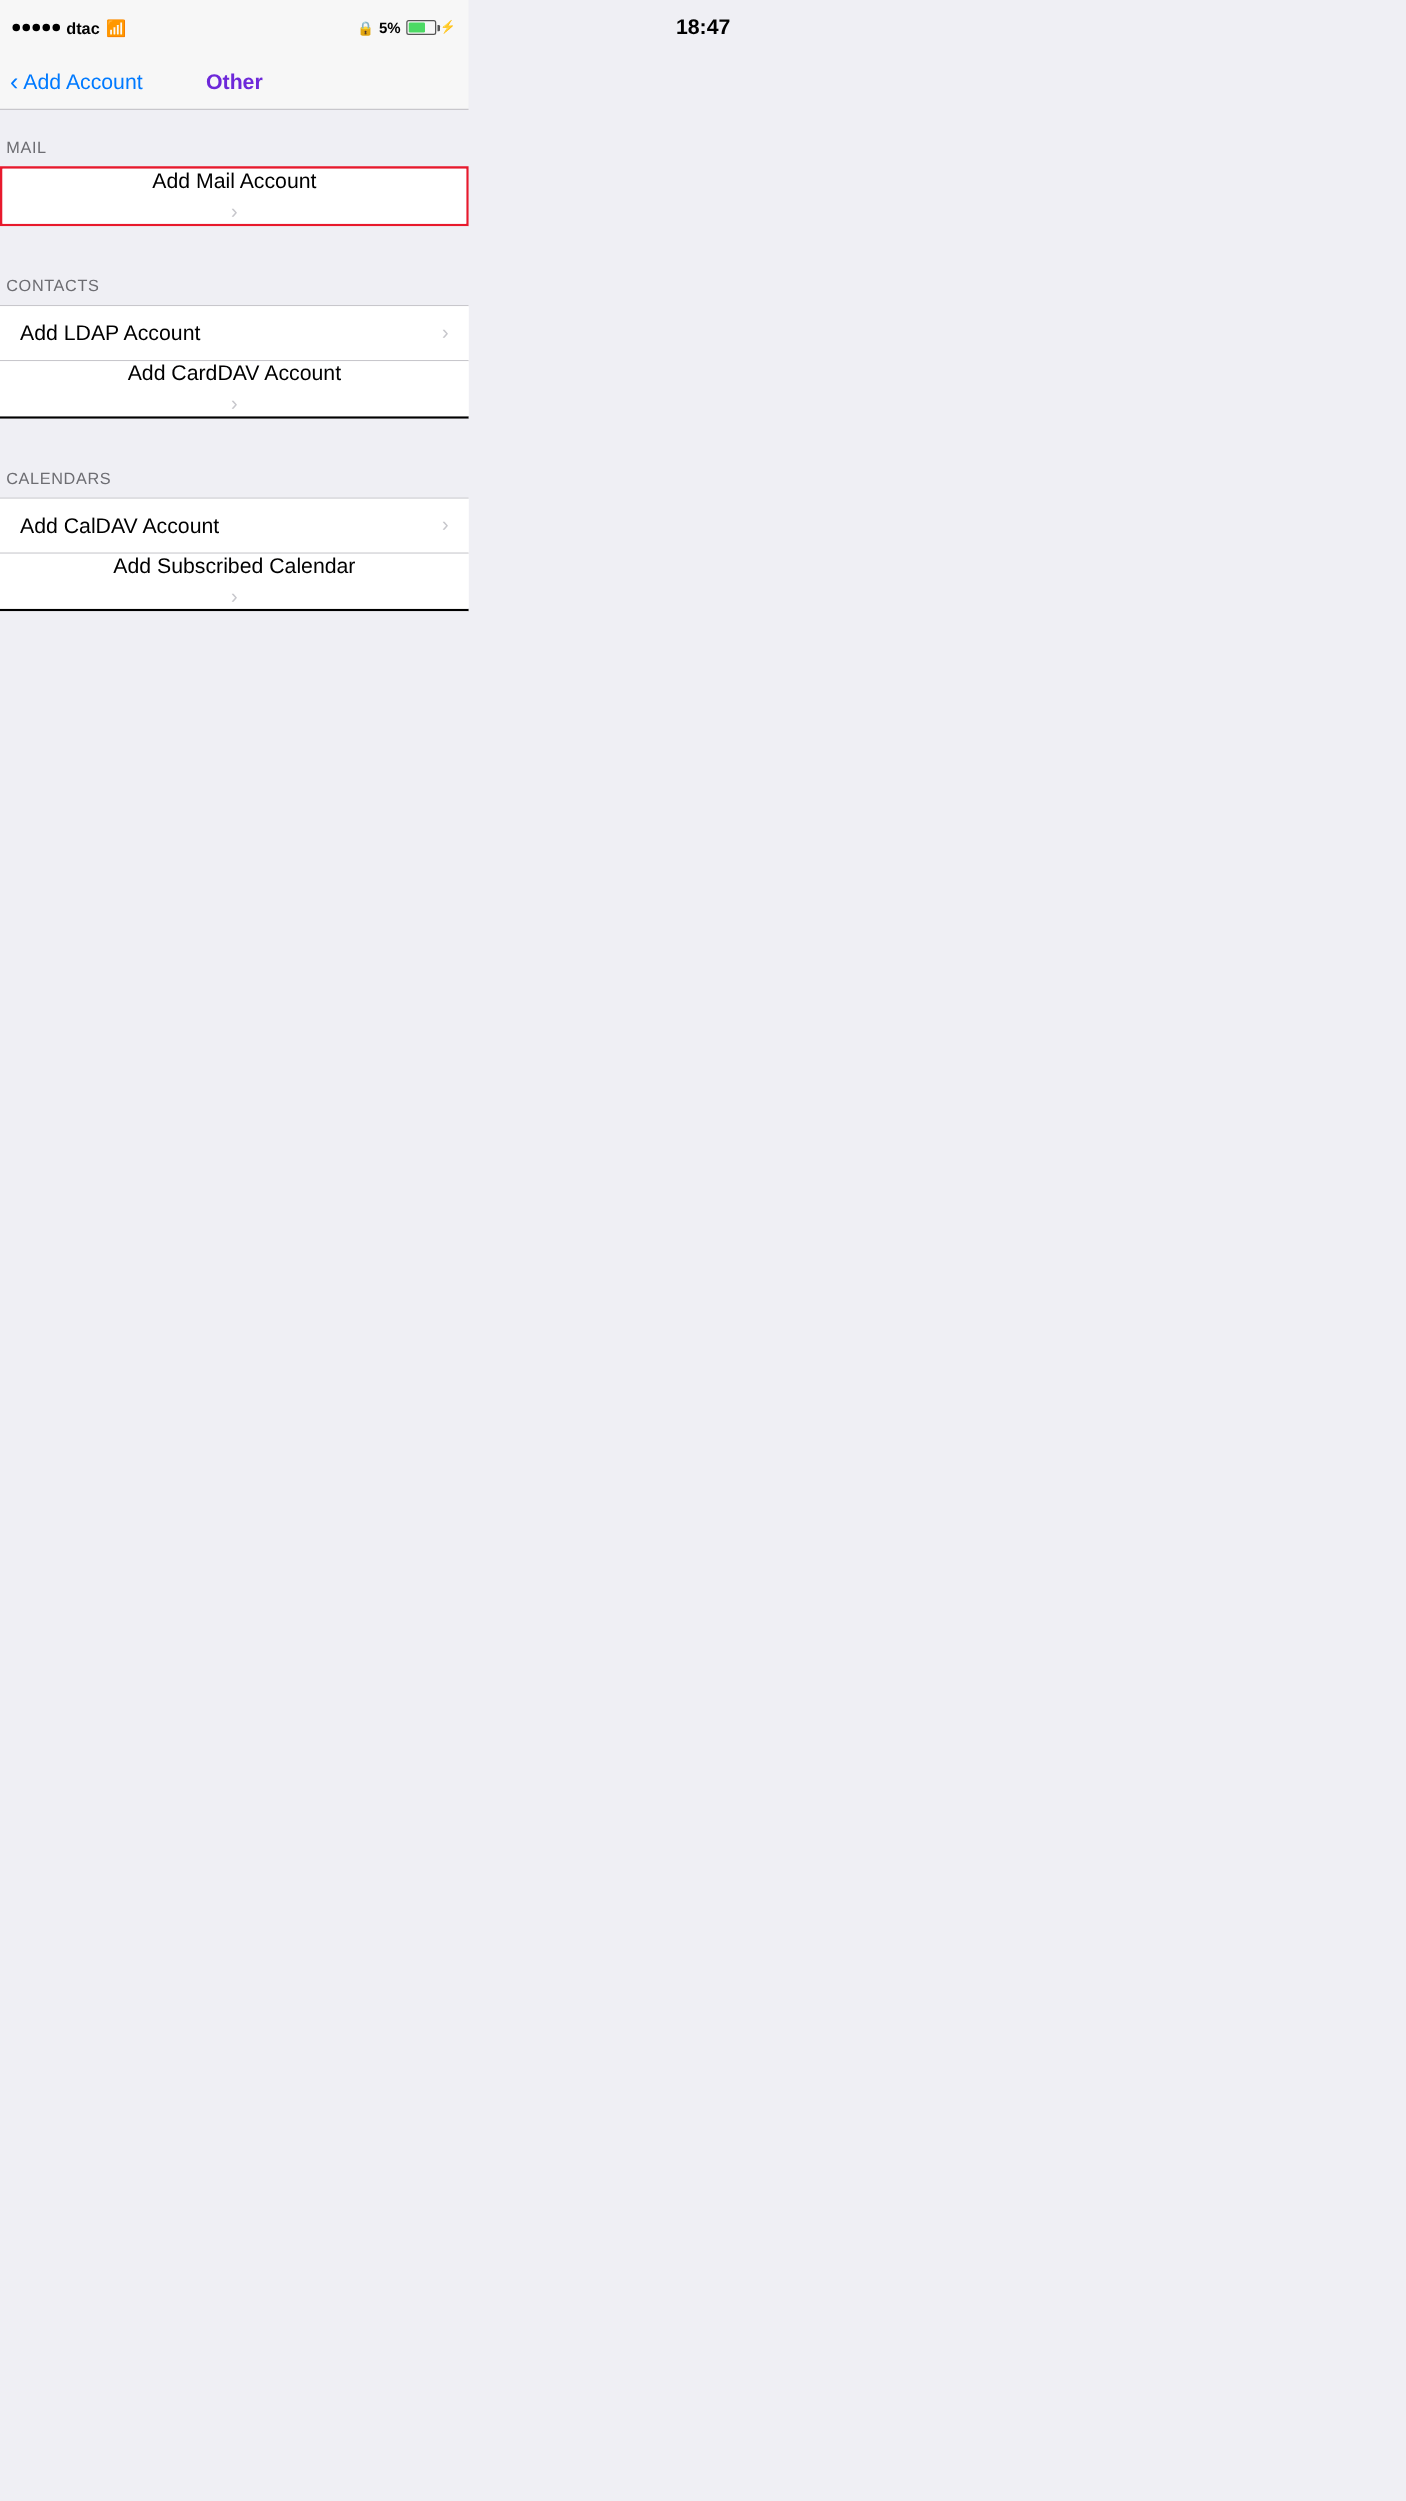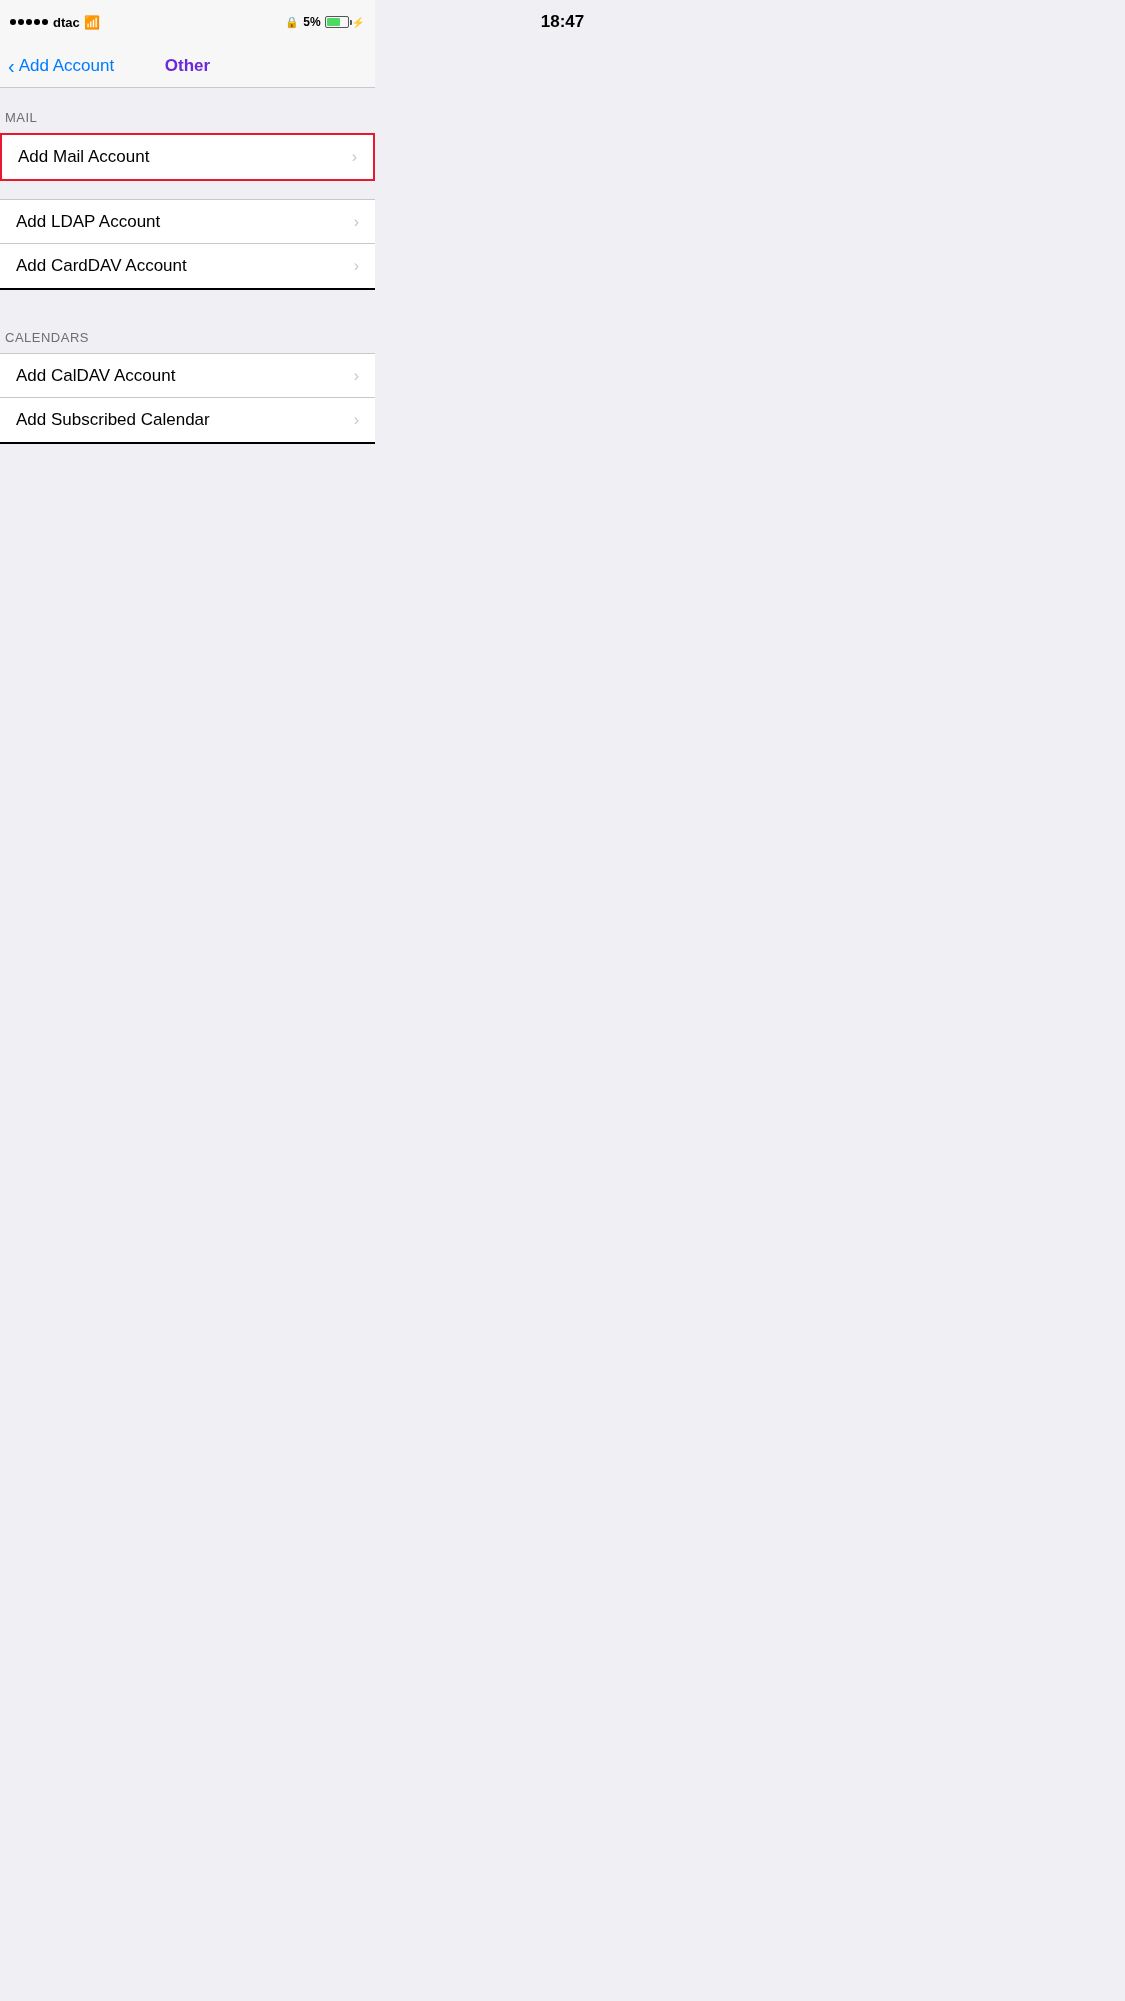--- a/index.html
+++ b/index.html
@@ -191,20 +191,21 @@
       justify-content: space-between;
       padding: 0 16px;
       height: 44px;
       background-color: #fff;
       border-bottom: 1px solid #c8c7cc;
       cursor: pointer;
     }
 
     .list-item:last-child {
       border-bottom: none;
+      flex-direction: column;
     }
 
     .list-item-label {
       font-size: 17px;
       color: #000;
     }
 
     .list-item-chevron {
       color: #c7c7cc;
       font-size: 16px;
@@ -267,20 +268,23 @@
       <div class="list-item" style="border-bottom: none;">
         <span class="list-item-label">Add Mail Account</span>
         <span class="list-item-chevron">›</span>
       </div>
     </div>
   </div>
 
   <div class="section-spacer"></div>
 
   <div class="section">
+    <div class="section-header">
+      <span>CONTACTS</span>
+    </div>
     <div class="section-list">
       <div class="list-item">
         <span class="list-item-label">Add LDAP Account</span>
         <span class="list-item-chevron">›</span>
       </div>
       <div class="list-item">
         <span class="list-item-label">Add CardDAV Account</span>
         <span class="list-item-chevron">›</span>
       </div>
     </div>

